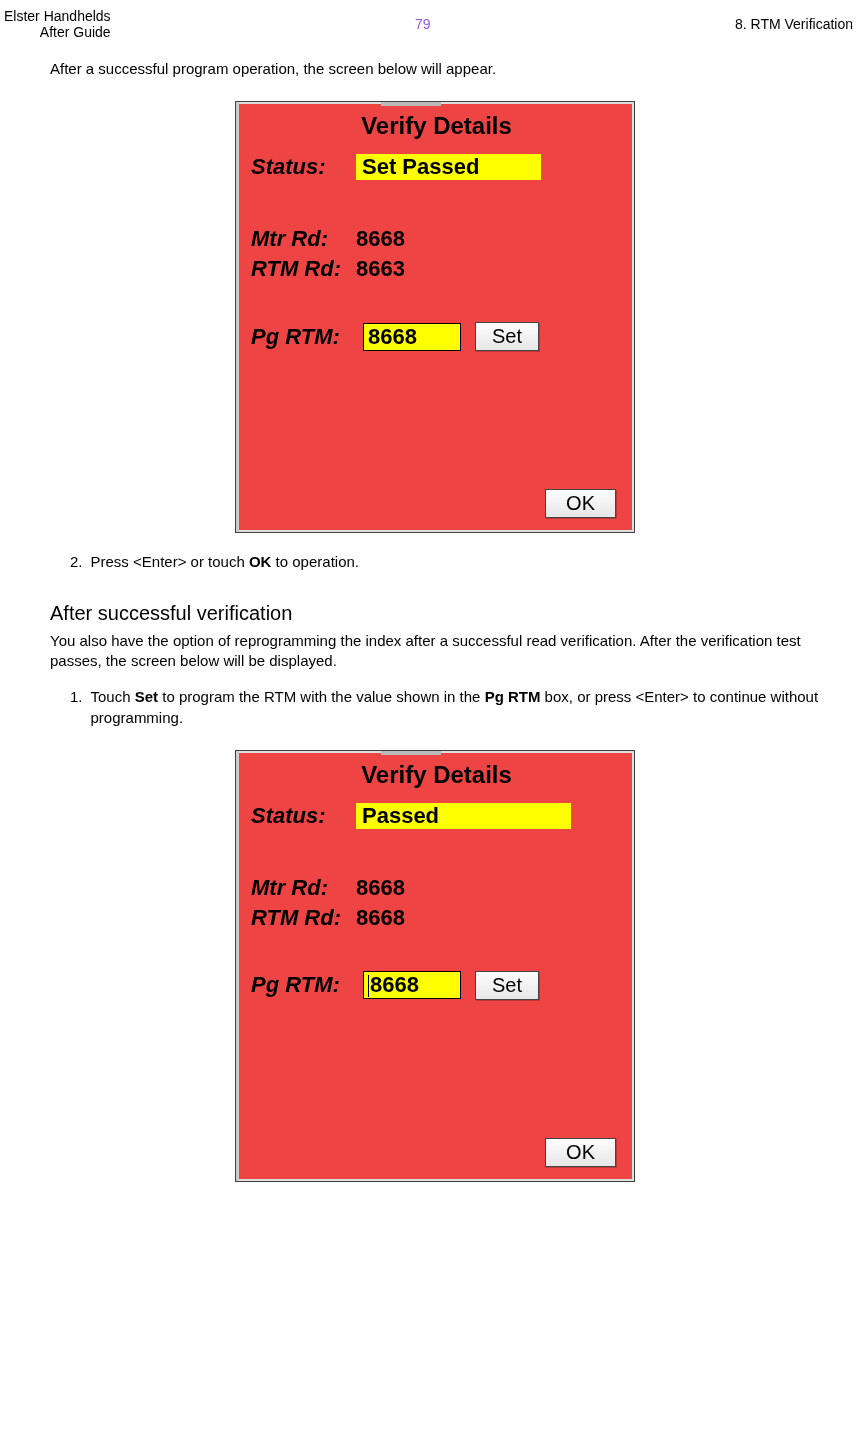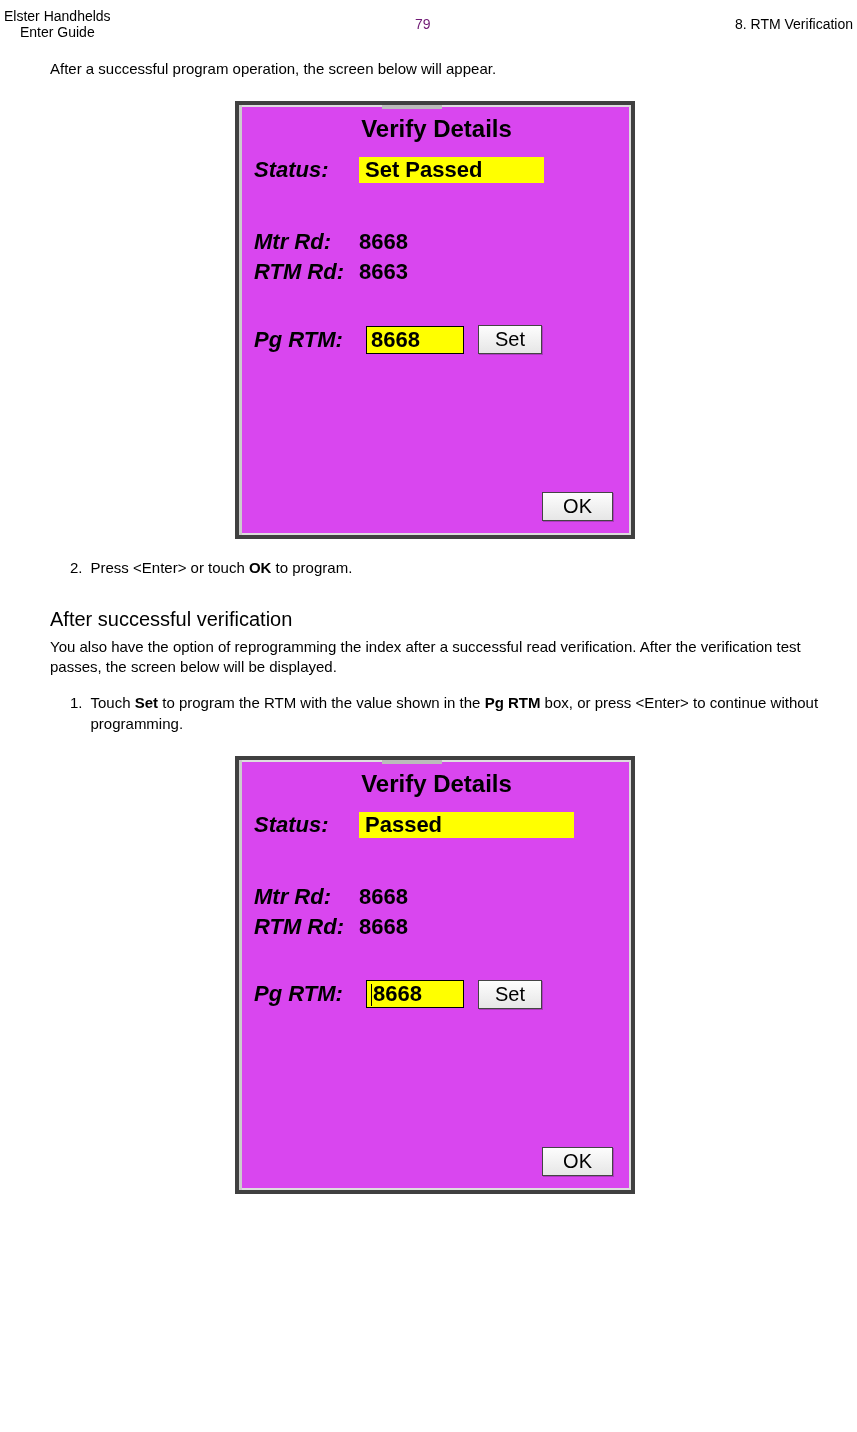--- a/index.html
+++ b/index.html
@@ -10,37 +10,37 @@
       background: #fff;
       width: 857px;
     }
     .page-header {
       display: flex;
       justify-content: space-between;
       align-items: flex-start;
       padding: 8px 4px 20px 4px;
       font-size: 14px;
     }
-    .header-left { text-align: center; }
-    .header-center { color: #701a75; font-size: 14px; padding-top: 8px; text-align: center; flex: 1;}
+    .header-left { text-align: right; }
+    .header-center { color: #8b5cf6; font-size: 14px; padding-top: 8px; text-align: center; flex: 1;}
     .header-right { text-align: center; padding-top: 8px; }
     .content { padding: 0 37px 30px 50px; }
     .body-text { font-size: 15px; margin-bottom: 24px; }
     .step-list { list-style: none; padding-left: 20px; margin: 18px 0 30px 0; }
     .step-item { font-size: 15px; display: flex; gap: 8px; line-height: 1.4; }
     .step-num { flex-shrink: 0; }
     .section-heading { font-size: 20px; font-weight: normal; margin-bottom: 6px; }
     .section-para { font-size: 15px; line-height: 1.35; margin-bottom: 14px; }
     .bold { font-weight: bold; }
 
     .device-screen {
       width: 400px;
       margin: 14px auto 18px auto;
-      border: 4px solid #404040;
-      background: #d946ef;
+      border: 1px solid #404040;
+      background: #ef4444;
       padding: 0;
       box-shadow: inset 2px 2px 0 #ddd, inset -2px -2px 0 #ddd;
       position: relative;
     }
     .device-inner {
       border-left: 3px solid #ccc;
       padding: 10px 12px 14px 12px;
       min-height: 430px;
       display: flex;
       flex-direction: column;
@@ -109,21 +109,21 @@
       vertical-align: middle;
       margin-right: 1px;
     }
   </style>
 </head>
 <body>
 
 <div class="page-header">
   <div class="header-left">
     <div>Elster Handhelds</div>
-    <div>Enter Guide</div>
+    <div>After Guide</div>
   </div>
   <div class="header-center">79</div>
   <div class="header-right">8. RTM Verification</div>
 </div>
 
 <div class="content">
 
   <p class="body-text">After a successful program operation, the screen below will appear.</p>
 
   <div class="device-screen">
@@ -158,21 +158,21 @@
       <div class="ok-row">
         <button class="ds-button ok-button">OK</button>
       </div>
     </div>
   </div>
 
   <ol class="step-list">
     <li class="step-item">
       <span class="step-num">2.</span>
       <span>
-        <span>Press &lt;Enter&gt; or touch </span><span class="bold">OK</span><span> to program.</span>
+        <span>Press &lt;Enter&gt; or touch </span><span class="bold">OK</span><span> to operation.</span>
       </span>
     </li>
   </ol>
 
   <h3 class="section-heading">After successful verification</h3>
   <p class="section-para">You also have the option of reprogramming the index after a successful read verification. After the verification test passes, the screen below will be displayed.</p>
 
   <ol class="step-list" style="margin-top:8px; margin-bottom:22px;">
     <li class="step-item">
       <span class="step-num">1.</span>

